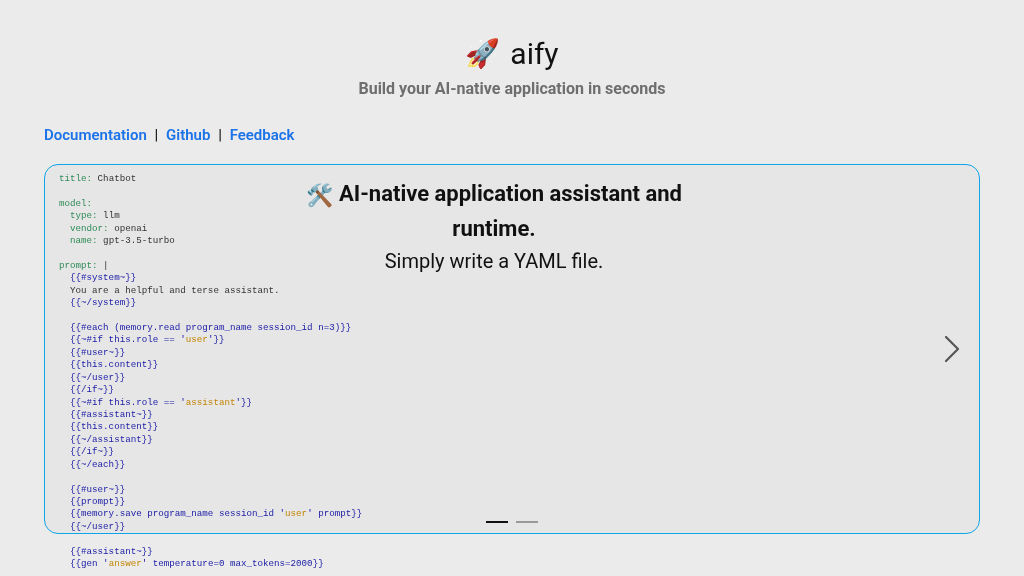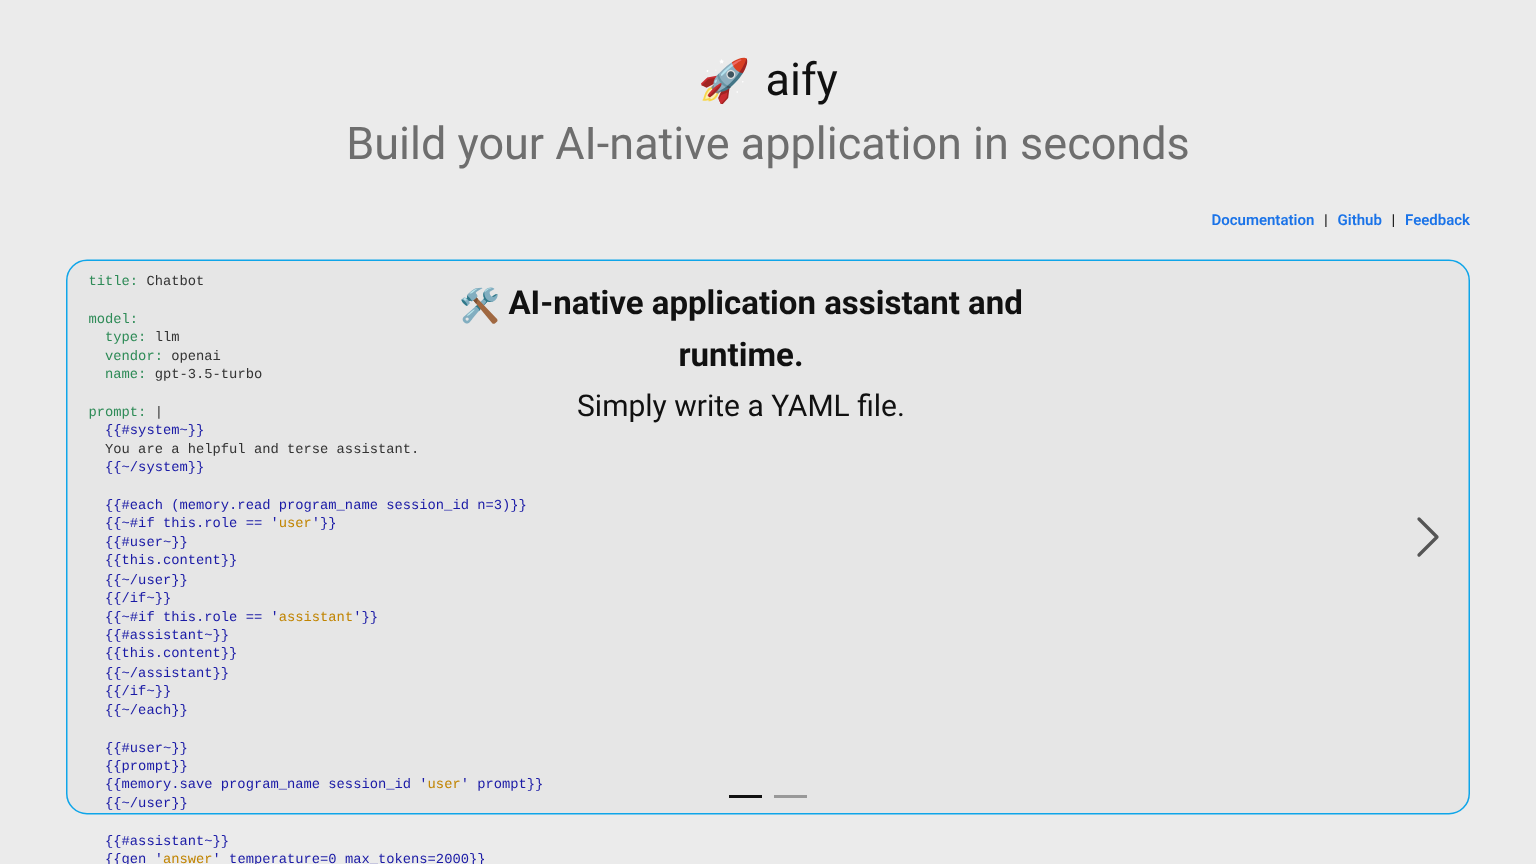--- a/index.html
+++ b/index.html
@@ -35,28 +35,28 @@
       font-size: 28px;
       line-height: 1;
     }
     .title-line h1 {
       font-size: 30px;
       font-weight: 400;
       color: #111;
     }
     .subtitle {
       margin-top: 8px;
-      font-size: 30px;
-      font-weight: 400;
+      font-size: 16px;
+      font-weight: 700;
       color: #6e6e6e;
     }
     .links {
       margin-top: 28px;
-      text-align: right;
-      font-size: 10px;
+      text-align: left;
+      font-size: 15px;
       font-weight: 600;
       color: #222;
     }
     .links a {
       color: #1a73e8;
       text-decoration: none;
       cursor: pointer;
     }
     .links .sep {
       color: #222;

